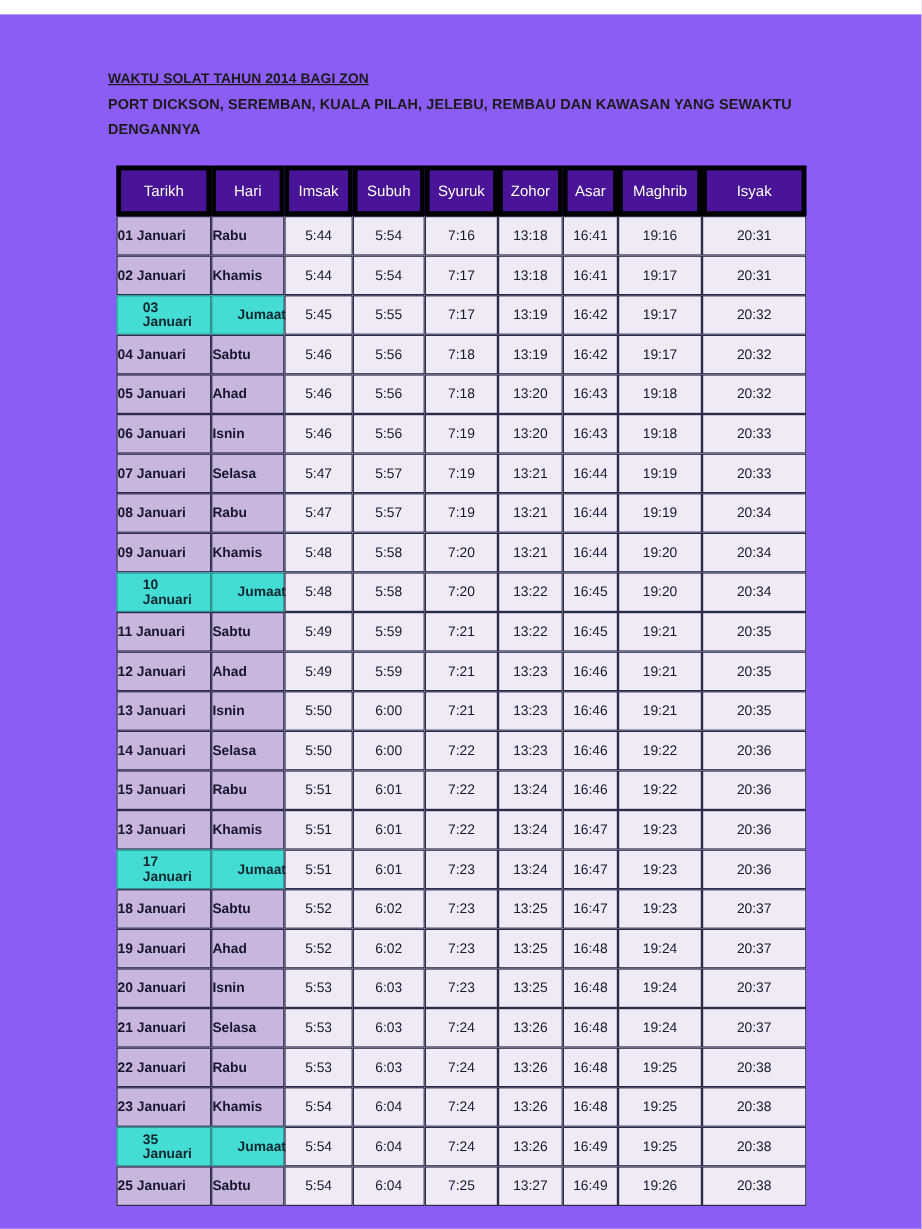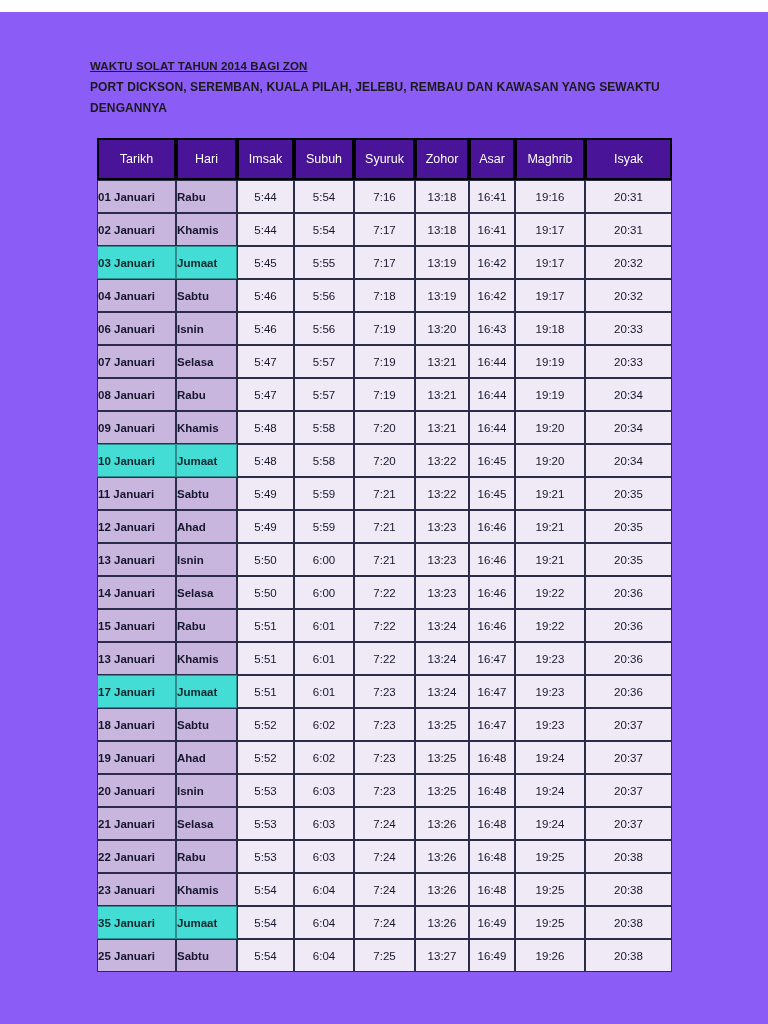--- a/index.html
+++ b/index.html
@@ -69,21 +69,21 @@
   }
 
   
   table.solat thead th {
     background: #4A1499;
     color: #ffffff;
     font-size: 12.5px;
     font-weight: normal;
     text-align: center;
     height: 42px;
-    border: 2px solid #000000;
+    border: 4px solid #000000;
     text-shadow: 0 0 1px rgba(0,0,0,0.25);
   }
 
   
   table.solat tbody td {
     font-size: 11.5px;
     color: #16162c;
   }
   td.c-tarikh {
     background: #C9B6DF;
@@ -99,20 +99,21 @@
     font-weight: bold;
     text-align: left;
     padding-left: 8px;
     border-color: #6d5f8c;
   }
   tr.friday td.c-tarikh,
   tr.friday td.c-hari {
     background: #43DDD6;
     color: #10262c;
     border-color: #2f8f8d;
+    padding-left: 21px;
   }
   td.c-time {
     background: #EFEAF6;
     text-align: center;
     border-color: #2b2b4a;
   }
 
   
   col.w-tarikh  { width: 79px; }
   col.w-hari    { width: 61px; }
@@ -201,20 +202,31 @@
             <td class="c-hari">Sabtu</td>
             <td class="c-time">5:46</td>
             <td class="c-time">5:56</td>
             <td class="c-time">7:18</td>
             <td class="c-time">13:19</td>
             <td class="c-time">16:42</td>
             <td class="c-time">19:17</td>
             <td class="c-time">20:32</td>
           </tr>
           <tr>
+            <td class="c-tarikh">05 Januari</td>
+            <td class="c-hari">Ahad</td>
+            <td class="c-time">5:46</td>
+            <td class="c-time">5:56</td>
+            <td class="c-time">7:18</td>
+            <td class="c-time">13:20</td>
+            <td class="c-time">16:43</td>
+            <td class="c-time">19:18</td>
+            <td class="c-time">20:32</td>
+          </tr>
+          <tr>
             <td class="c-tarikh">06 Januari</td>
             <td class="c-hari">Isnin</td>
             <td class="c-time">5:46</td>
             <td class="c-time">5:56</td>
             <td class="c-time">7:19</td>
             <td class="c-time">13:20</td>
             <td class="c-time">16:43</td>
             <td class="c-time">19:18</td>
             <td class="c-time">20:33</td>
           </tr>

